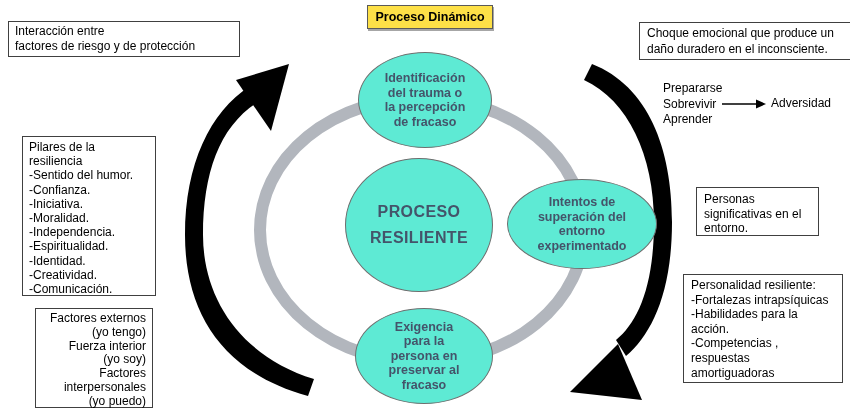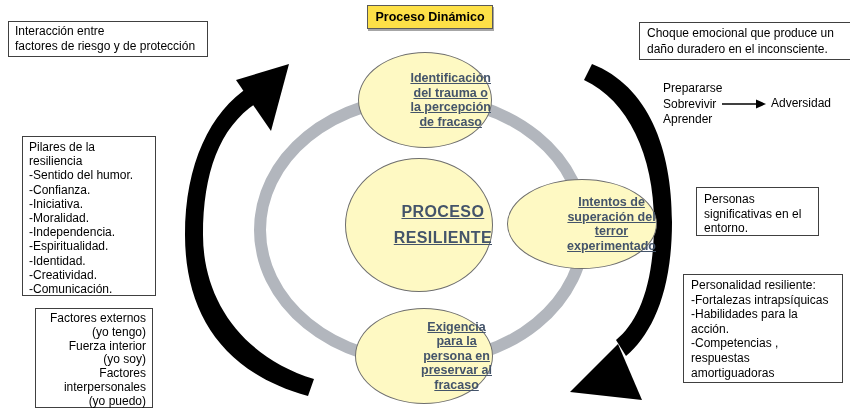--- a/index.html
+++ b/index.html
@@ -18,25 +18,24 @@
     position:absolute;z-index:3;background:#fff;border:1px solid #404040;
     font-size:12px;line-height:15px;white-space:pre-line;
     padding:2px 6px;box-sizing:border-box;
   }
   .box.pilares{line-height:14.2px;padding:3px 6px;margin-top:16px;}
   .box.factores{line-height:13.8px;padding:3px 6px;}
   .box.personalidad{line-height:14.6px;padding:3px 7px;}
   .box.personas{line-height:14.5px;padding:4px 7px;}
   .box.choque{padding:3px 7px;line-height:15.5px;}
   .node{
-    position:absolute;z-index:2;background:#fef9c3;border:1px solid #6e6e6e;border-radius:50%;
-    display:flex;align-items:center;justify-content:flex-end;text-align:center;
+    position:absolute;z-index:2;background:#5eead4;border:1px solid #6e6e6e;border-radius:50%;
+    display:flex;align-items:center;justify-content:center;text-align:center;
     color:#44546a;font-weight:bold;font-size:12.5px;line-height:14.5px;white-space:pre-line;
     box-sizing:border-box;
-    text-decoration:underline;
   }
   .node.center{font-size:16px;line-height:26px;letter-spacing:.4px;}
   .freetext{
     position:absolute;z-index:3;font-size:12px;line-height:15.5px;white-space:pre-line;
   }
 </style>
 </head>
 <body>
 
 <div class="stage">
@@ -56,21 +55,21 @@
     </g>
 
     <g>
       <line x1="722" y1="104" x2="757" y2="104" stroke="#000" stroke-width="1.3"></line>
       <polygon points="766,104 756,99.5 756,108.5" fill="#000"></polygon>
     </g>
   </svg>
 
   <div class="titlebox">Proceso Dinámico</div>
 
-  <div class="box interaccion" style="left:8px;top:21px;width:200px;height:36px;">Interacción entre
+  <div class="box interaccion" style="left:8px;top:21px;width:232px;height:36px;">Interacción entre
 factores de  riesgo y de protección</div>
   <div class="box pilares" style="left:22px;top:120px;width:134px;height:160px;">Pilares de la
 resiliencia
 -Sentido del humor.
 -Confianza.
 -Iniciativa.
 -Moralidad.
 -Independencia.
 -Espiritualidad.
 -Identidad.
@@ -104,21 +103,21 @@
 
   <div class="node" style="left:358px;top:52px;width:134px;height:96px;">
     <span>Identificación
 del trauma o
 la percepción
 de fracaso</span>
   </div>
   <div class="node" style="left:507px;top:179px;width:150px;height:90px;">
     <span>Intentos de
 superación del
-terror
+entorno
 experimentado</span>
   </div>
   <div class="node" style="left:355px;top:308px;width:138px;height:96px;">
     <span>Exigencia
 para la
 persona en
 preservar al
 fracaso</span>
   </div>
   <div class="node center" style="left:345px;top:158px;width:148px;height:134px;">

